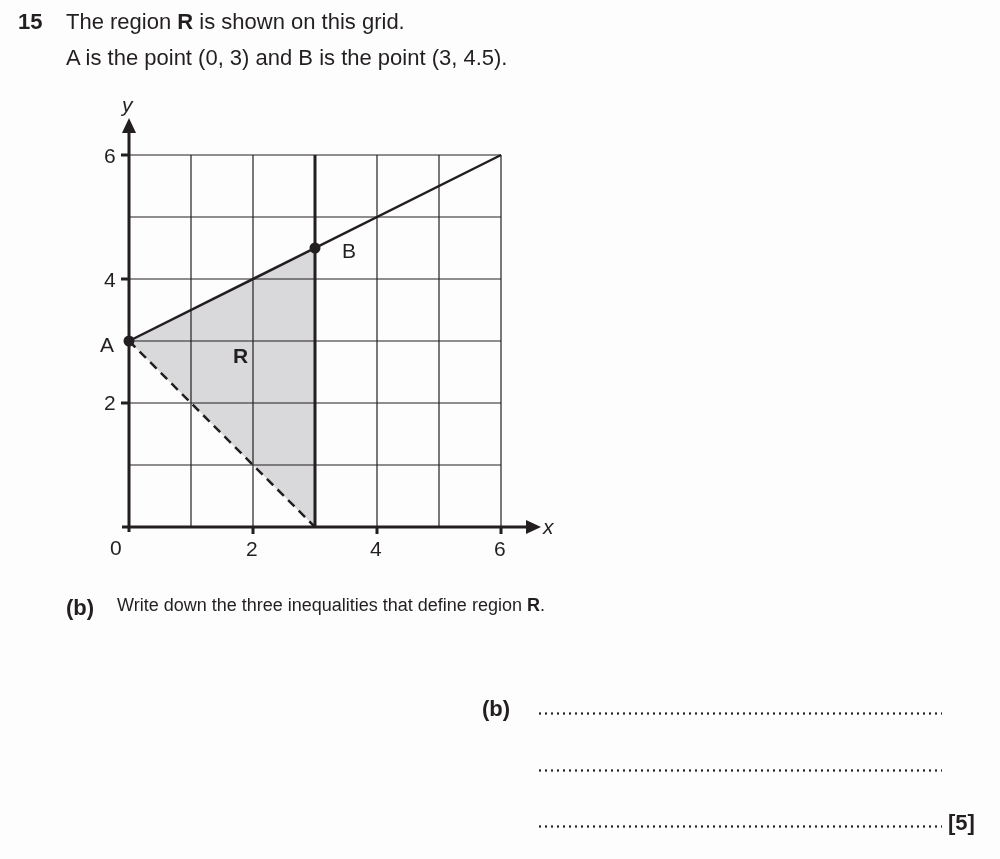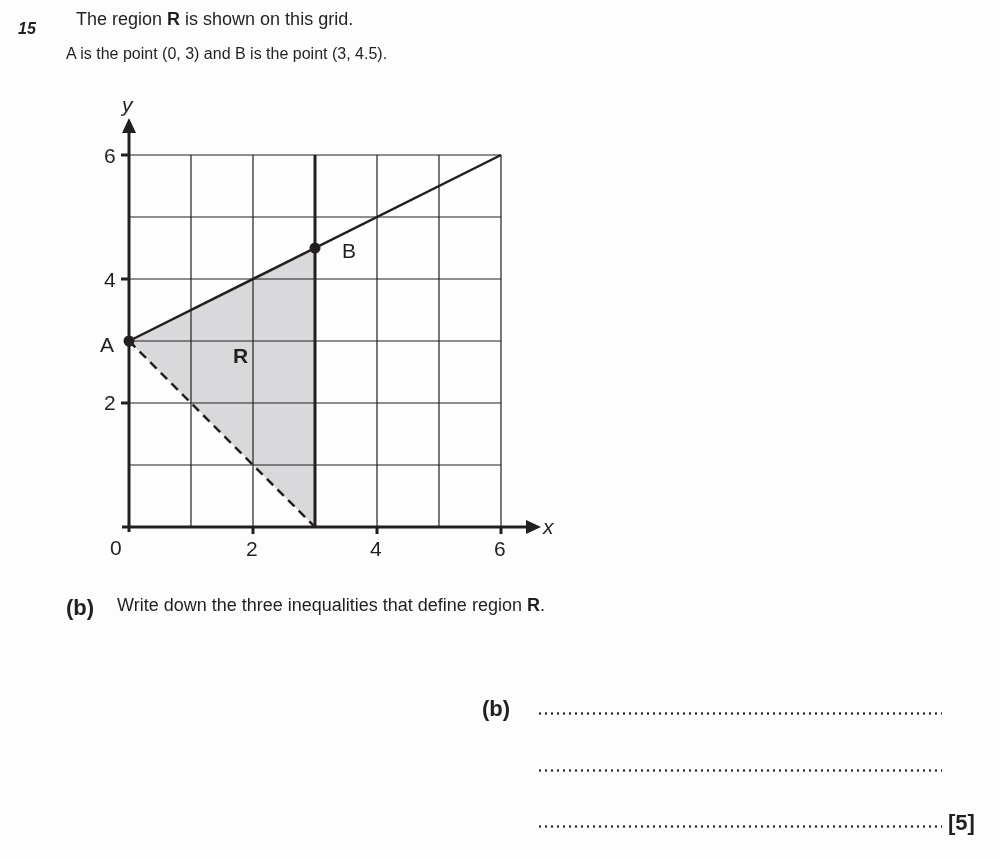--- a/index.html
+++ b/index.html
@@ -2,23 +2,23 @@
 <html><head>
 <meta charset="utf-8">
 <style>
   html, body { margin:0; padding:0; }
   body {
     width:1000px; height:859px; position:relative; overflow:hidden;
     background:#fdfdfd;
     font-family:"Liberation Sans", sans-serif; color:#231f20;
   }
   .abs { position:absolute; white-space:nowrap; }
-  .qnum { left:18px; top:20px; font-size:16px; font-weight:bold;font-style:italic; }
-  .line1 { left:76px; top:9px; font-size:18px; }
-  .line2 { left:66px; top:45px; font-size:16px; }
+  .qnum { left:18px; top:9px; font-size:22px; font-weight:bold; }
+  .line1 { left:66px; top:9px; font-size:22px; }
+  .line2 { left:66px; top:45px; font-size:22px; }
   b { font-weight:bold; }
   #graph { position:absolute; left:0; top:0; }
   .partb-label { left:66px; top:595px; font-size:22px; font-weight:bold; }
   .partb-text { left:117px; top:595px; font-size:18px; }
   .ans-label { left:482px; top:696px; font-size:22px; font-weight:bold; }
   .dots {
     position:absolute; left:537px; width:405px; height:3px;
     background-image: radial-gradient(circle, #231f20 1px, transparent 1.3px);
     background-size:6px 3px; background-repeat:repeat-x;
   }

